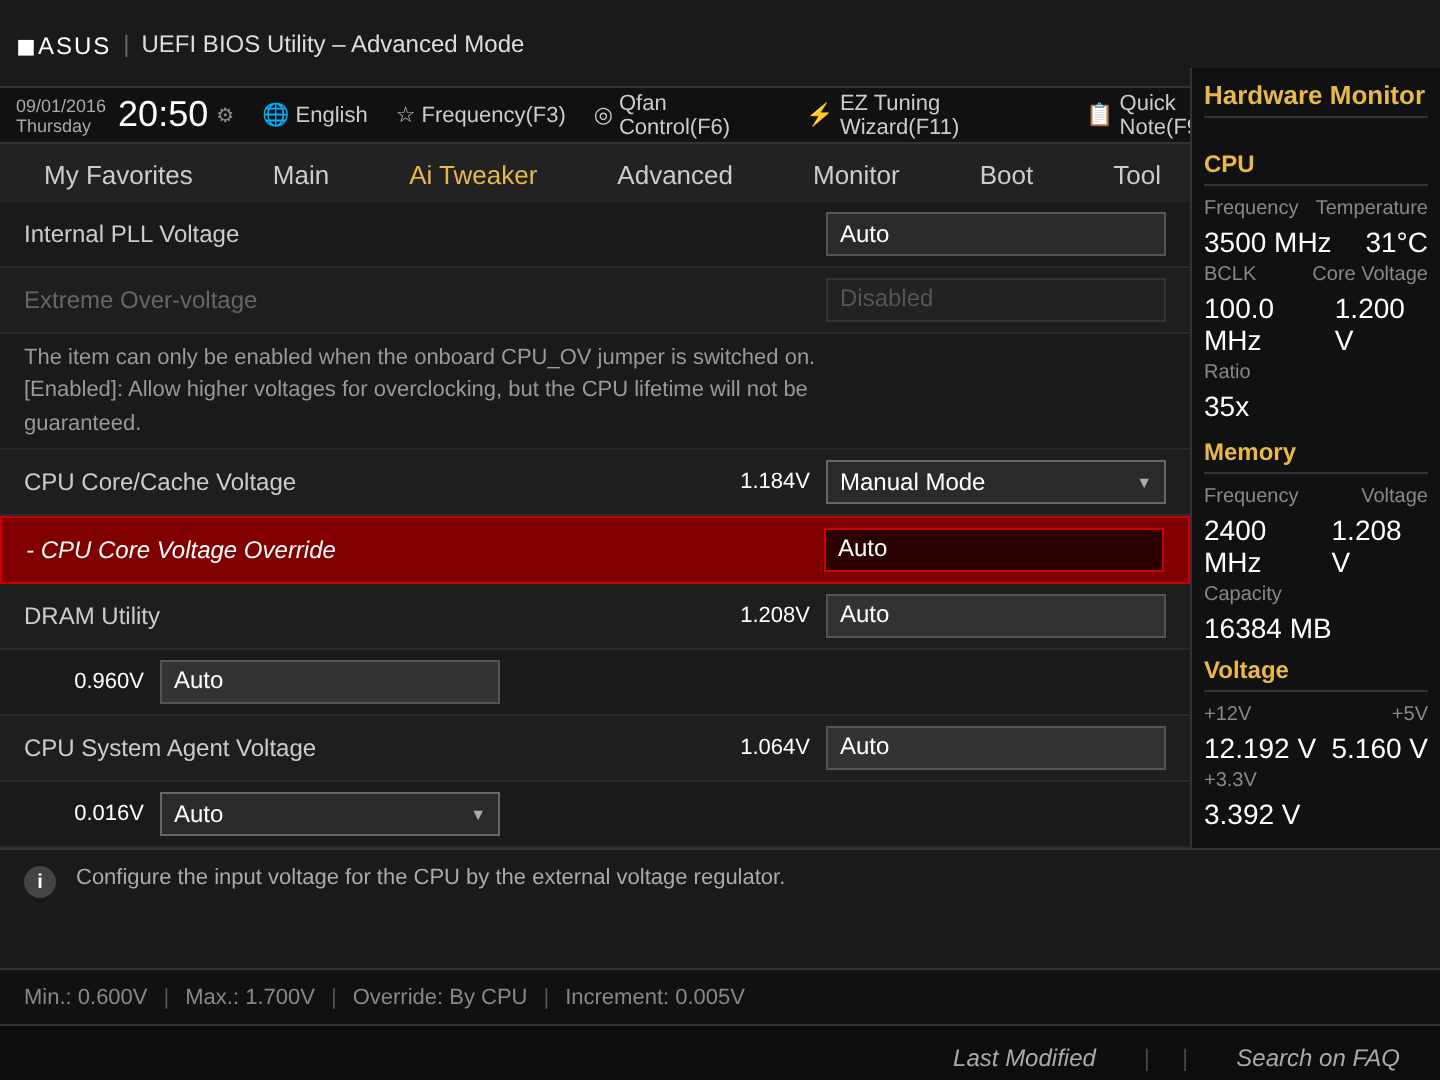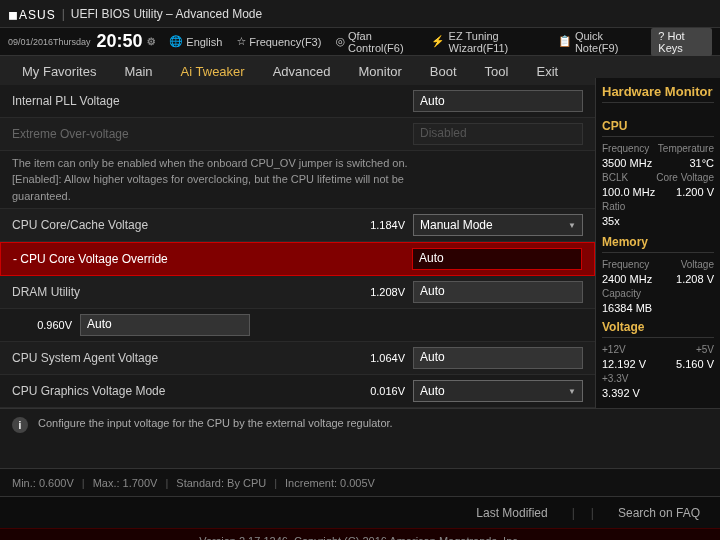--- a/index.html
+++ b/index.html
@@ -9,21 +9,21 @@
       background: #1a0000;
       font-family: Arial, sans-serif;
       font-size: 12px;
       color: #ccc;
       overflow: hidden;
     }
 
     
     #top-bar {
       background: #1a1a1a;
-      height: 28px;
+      height: 44px;
       display: flex;
       align-items: center;
       padding: 0 8px;
       gap: 6px;
       border-bottom: 1px solid #333;
     }
     #logo {
       color: #e00;
       font-weight: bold;
       font-size: 14px;
@@ -37,34 +37,34 @@
       background: #111;
       height: 28px;
       display: flex;
       align-items: center;
       padding: 0 8px;
       gap: 14px;
       border-bottom: 1px solid #333;
       font-size: 11px;
       color: #aaa;
     }
-    #datetime { font-size: 18px; color: #fff; font-weight: bold; display: flex; align-items: center; gap: 4px; }
-    #date-small { font-size: 9px; color: #aaa; display: flex; flex-direction: row; justify-content: space-between; }
+    #datetime { font-size: 18px; color: #fff; font-weight: normal; display: flex; align-items: center; gap: 4px; }
+    #date-small { font-size: 9px; color: #aaa; display: flex; flex-direction: column; justify-content: space-between; }
     .second-bar-item { display: flex; align-items: center; gap: 3px; color: #ccc; cursor: pointer; }
     .gear-icon { color: #888; font-size: 10px; }
     #hotkeys-btn { margin-left: auto; background: #444; padding: 2px 7px; color: #eee; border-radius: 2px; cursor: pointer; }
 
     
     #nav-bar {
       background: #222;
       height: 32px;
       display: flex;
       align-items: center;
       padding: 0 8px;
-      gap: 0;
+      gap: 12px;
       border-bottom: 2px solid #c00;
     }
     .nav-item {
       padding: 6px 14px;
       color: #ccc;
       cursor: pointer;
       font-size: 13px;
       height: 32px;
       display: flex;
       align-items: center;
@@ -141,21 +141,21 @@
       background: #222;
       color: #555;
       border-color: #333;
     }
 
     
     .setting-row.highlighted {
       background: #800000;
       border: 1px solid #cc0000;
     }
-    .setting-row.highlighted .setting-label { color: #fff; }
+    .setting-row.highlighted .setting-label { color: #fff; font-style: italic; }
 
     
     #description-area {
       background: #1a1a1a;
       padding: 8px 12px;
       border-top: 1px solid #333;
       font-size: 11px;
       color: #aaa;
       min-height: 60px;
     }
@@ -198,20 +198,21 @@
       border-top: 1px solid #333;
     }
     .action-btn {
       color: #aaa;
       cursor: pointer;
       font-size: 12px;
       display: flex;
       align-items: center;
       gap: 4px;
       padding: 3px 8px;
+      font-style: italic;
     }
     .action-separator { color: #444; }
 
     
     #version-bar {
       background: #1a0000;
       height: 24px;
       display: flex;
       align-items: center;
       justify-content: center;
@@ -236,21 +237,21 @@
       margin-bottom: 6px;
       border-bottom: 1px solid #333;
       padding-bottom: 3px;
     }
     .hw-row {
       display: flex;
       justify-content: space-between;
       margin-bottom: 3px;
     }
     .hw-label { color: #888; font-size: 10px; }
-    .hw-value { color: #fff; font-size: 11px; }
+    .hw-value { color: #fff; font-size: 14px; }
     .hw-sub-section {
       margin-top: 8px;
       margin-bottom: 4px;
     }
     .voltage-section { margin-top: 6px; }
 
     
     .internal-pll-control {
       width: 170px;
       background: #2a2a2a;
@@ -392,21 +393,20 @@
 
       <div class="setting-row">
         <span class="setting-label">CPU System Agent Voltage</span>
         <span class="setting-value-small">1.064V</span>
         <div class="setting-control">
           <span>Auto</span>
         </div>
       </div>
 
       <div class="setting-row">
-        <span class="setting-label">CPU Graphics Voltage Mode</span>
         <span class="setting-value-small">0.016V</span>
         <div class="setting-control dropdown">
           <span>Auto</span>
         </div>
       </div>
 
     </div>
   </div>
 
   <div id="hw-monitor">
@@ -482,21 +482,21 @@
     <div class="info-icon">i</div>
     <span>Configure the input voltage for the CPU by the external voltage regulator.</span>
   </div>
 </div>
 
 <div id="bottom-bar">
   <span>Min.: 0.600V</span>
   <span style="color:#555;">|</span>
   <span>Max.: 1.700V</span>
   <span style="color:#555;">|</span>
-  <span>Standard: By CPU</span>
+  <span>Override: By CPU</span>
   <span style="color:#555;">|</span>
   <span>Increment: 0.005V</span>
 </div>
 
 <div id="actions-bar">
   <div class="action-btn">
     <span>Last Modified</span>
   </div>
   <span class="action-separator">|</span>
   <span class="action-separator">|</span>

